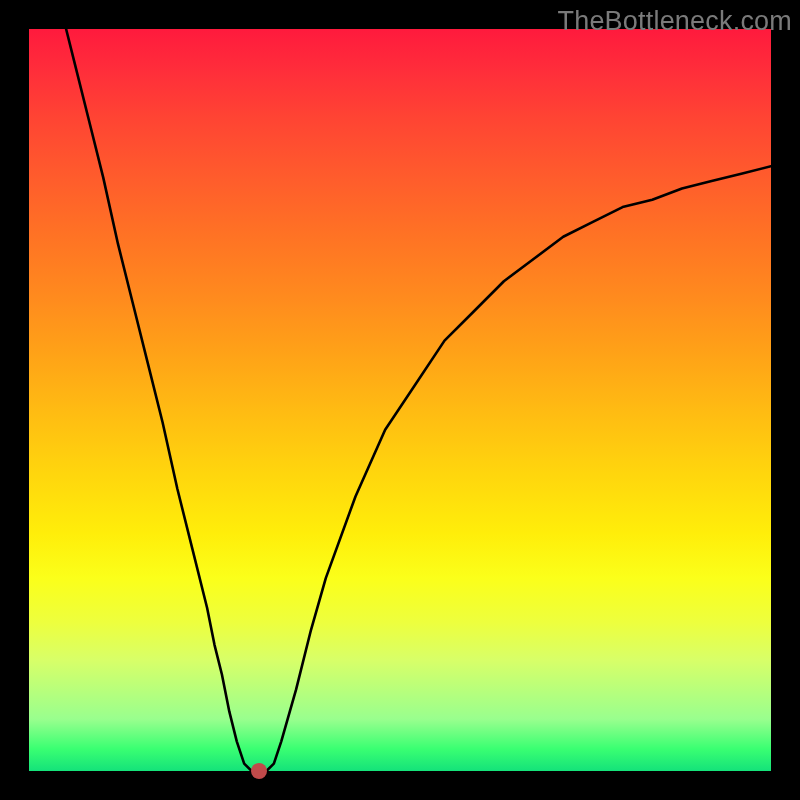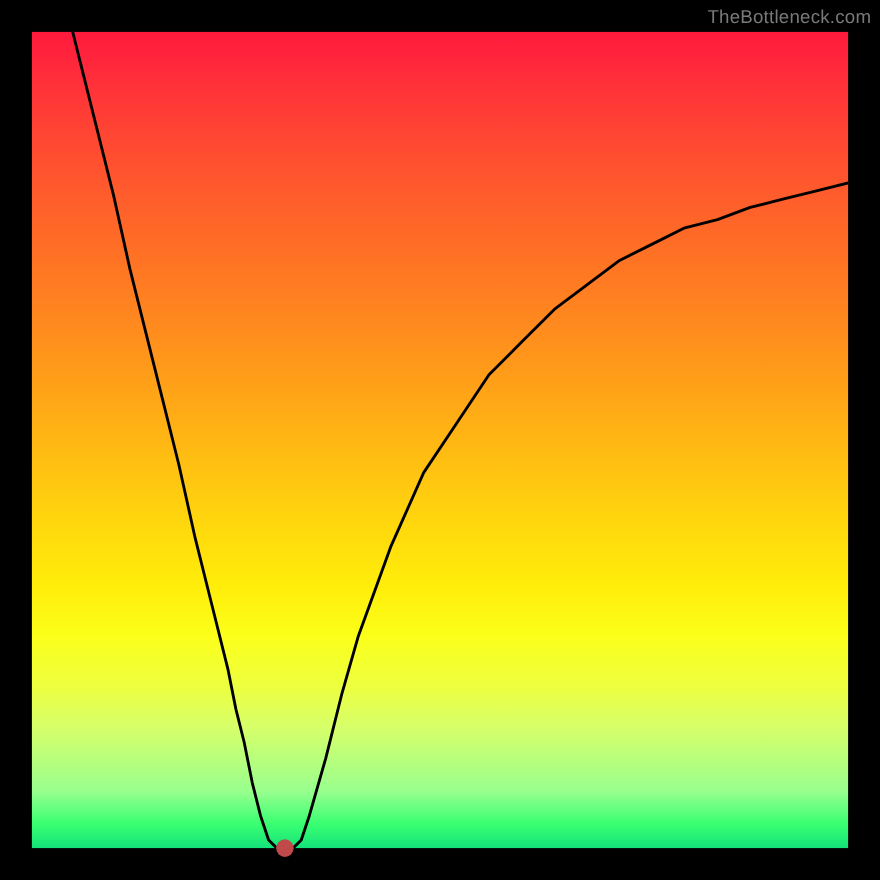--- a/index.html
+++ b/index.html
@@ -39,21 +39,21 @@
       #d8ff68 85%,
       #99ff8e 93%,
       #3aff72 97%,
       #14e27a 100%);
   }
   .watermark {
     position: absolute;
     top: 6px;
     right: 8px;
     color: #7a7a7a;
-    font-size: 17px;
+    font-size: 27px;
     letter-spacing: 0.2px;
     user-select: none;
   }
   svg.curve {
     position: absolute;
     left: 0;
     top: 0;
     width: 742px;
     height: 742px;
   }

